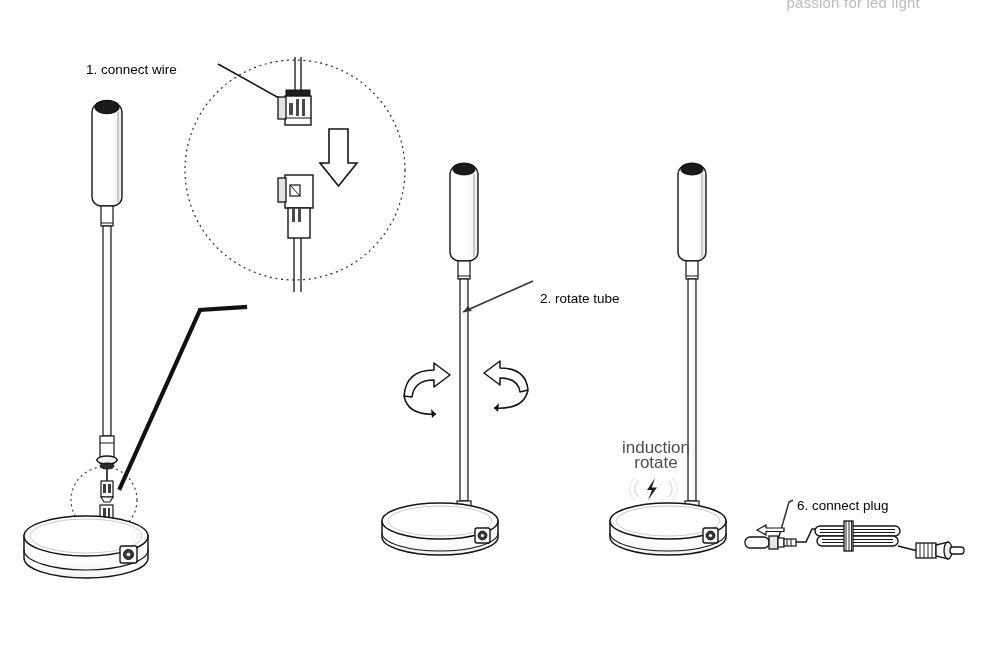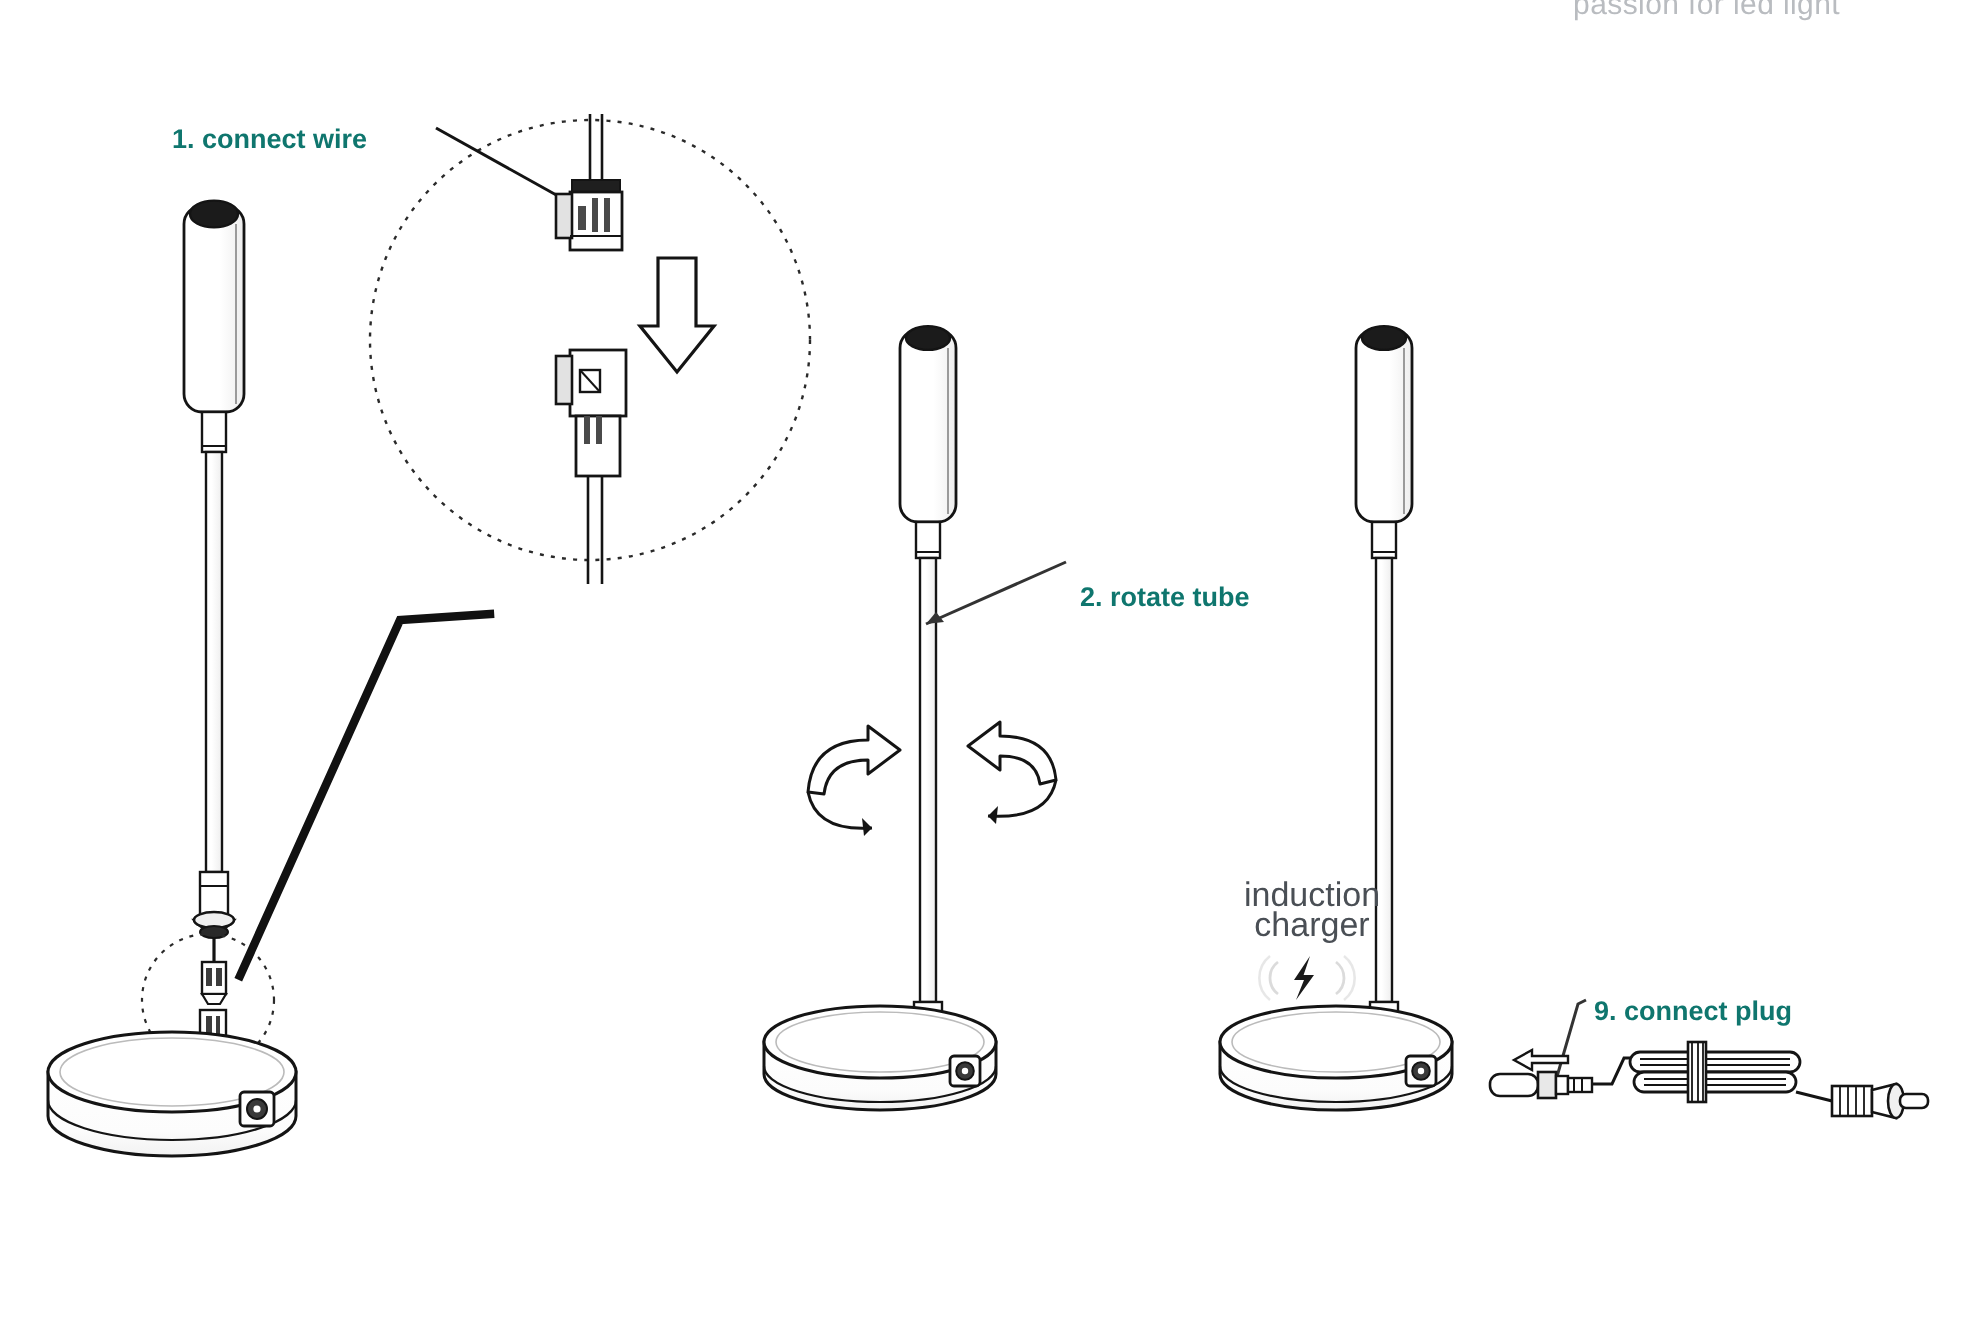--- a/index.html
+++ b/index.html
@@ -30,23 +30,22 @@
     font-family: "Liberation Sans", sans-serif;
     font-size: 15px;
     letter-spacing: 0.2px;
     color: #b9bcc0;
     white-space: nowrap;
   }
   .step-label {
     position: absolute;
     font-family: "Liberation Sans", sans-serif;
     font-size: 13.5px;
-    color: #0f766e;
+    color: #000000;
     white-space: nowrap;
-    font-weight: bold;
   }
   #label-step-1 { left: 86px; top: 62px; }
   #label-step-2 { left: 540px; top: 291px; }
   #label-step-3 { left: 797px; top: 498px; }
   .induction-label {
     position: absolute;
     left: 618px;
     top: 440px;
     width: 76px;
     text-align: center;
@@ -315,20 +314,20 @@
         <line x1="932" y1="543" x2="932" y2="558" stroke="#141414" stroke-width="0.9"></line>
         <path d="M936,545 L948,542 L948,559 L936,556 Z" fill="#ffffff" stroke="#141414" stroke-width="1.3"></path>
         <ellipse cx="948" cy="550.5" rx="4" ry="8.5" fill="#f0f0f0" stroke="#141414" stroke-width="1.3"></ellipse>
         <rect x="950" y="547" width="14" height="7" rx="3" fill="#ffffff" stroke="#141414" stroke-width="1.3"></rect>
       </g>
     </g>
   </svg>
 
   <div class="step-label" id="label-step-1">1. connect wire</div>
   <div class="step-label" id="label-step-2">2. rotate tube</div>
-  <div class="step-label" id="label-step-3">9. connect plug</div>
+  <div class="step-label" id="label-step-3">6. connect plug</div>
 
   <div class="induction-label">
     <span class="induction-line">induction</span>
-    <span class="induction-line">charger</span>
+    <span class="induction-line">rotate</span>
   </div>
 
 </div>
 
 </body></html>

